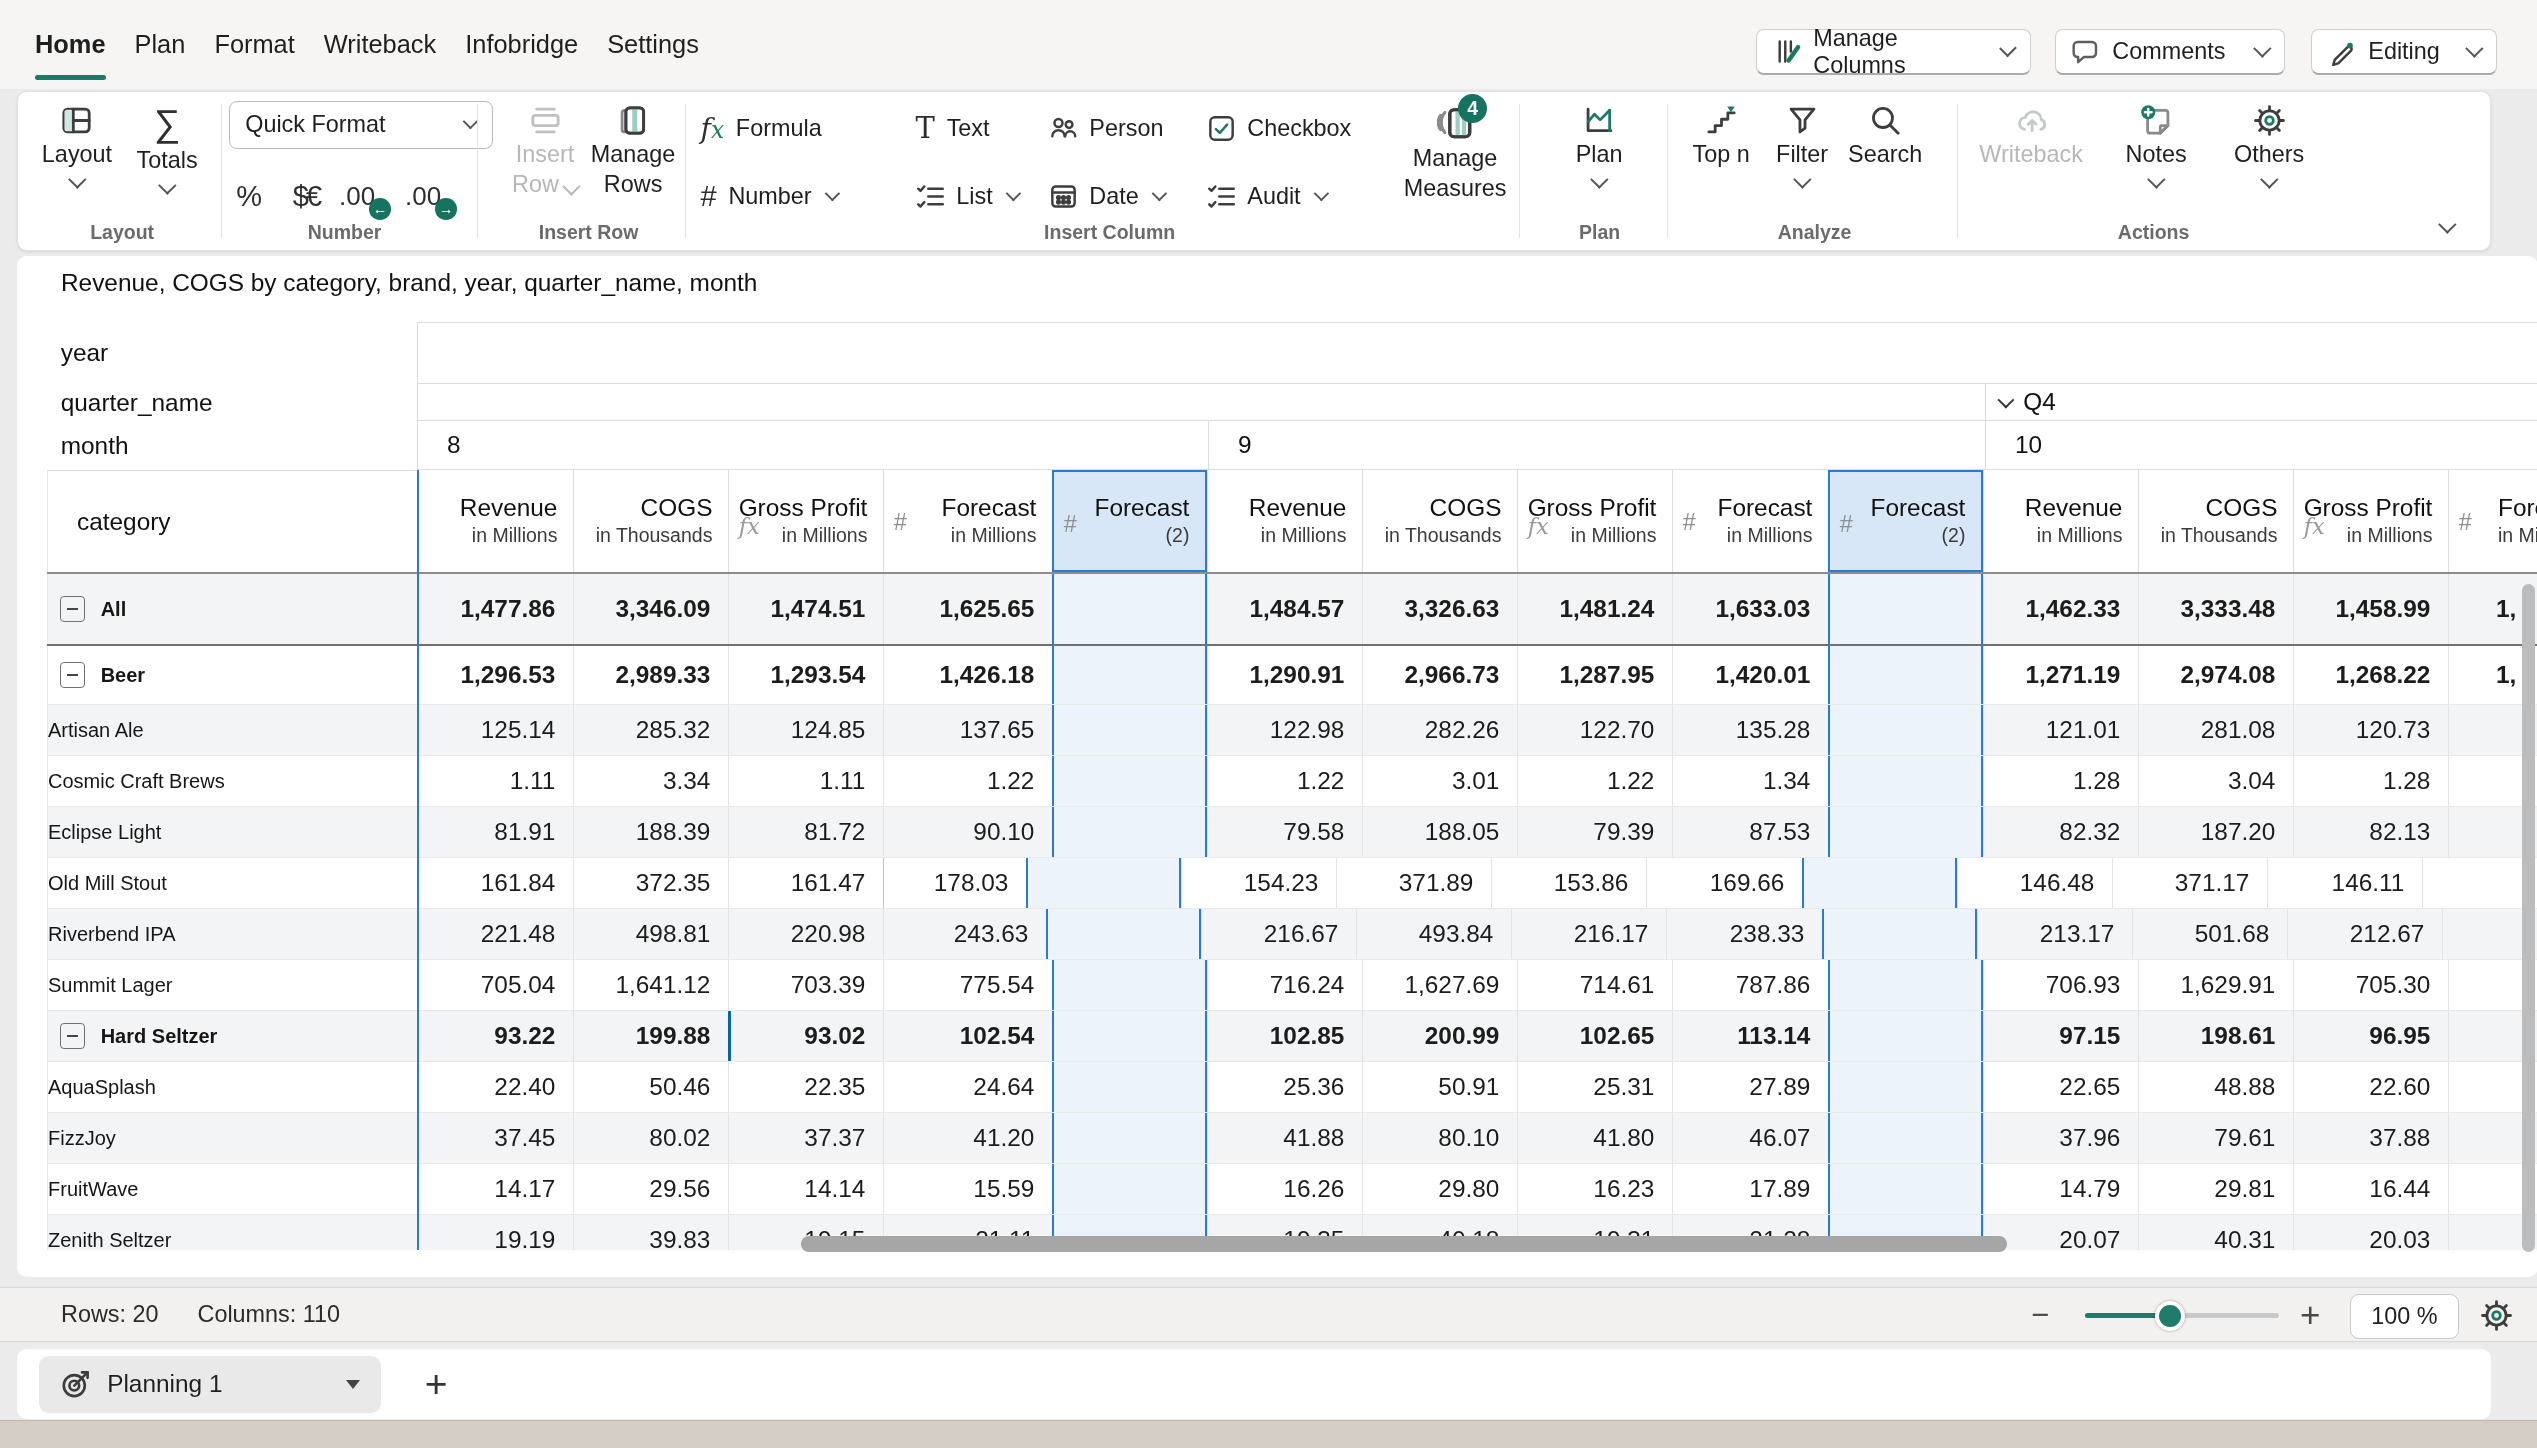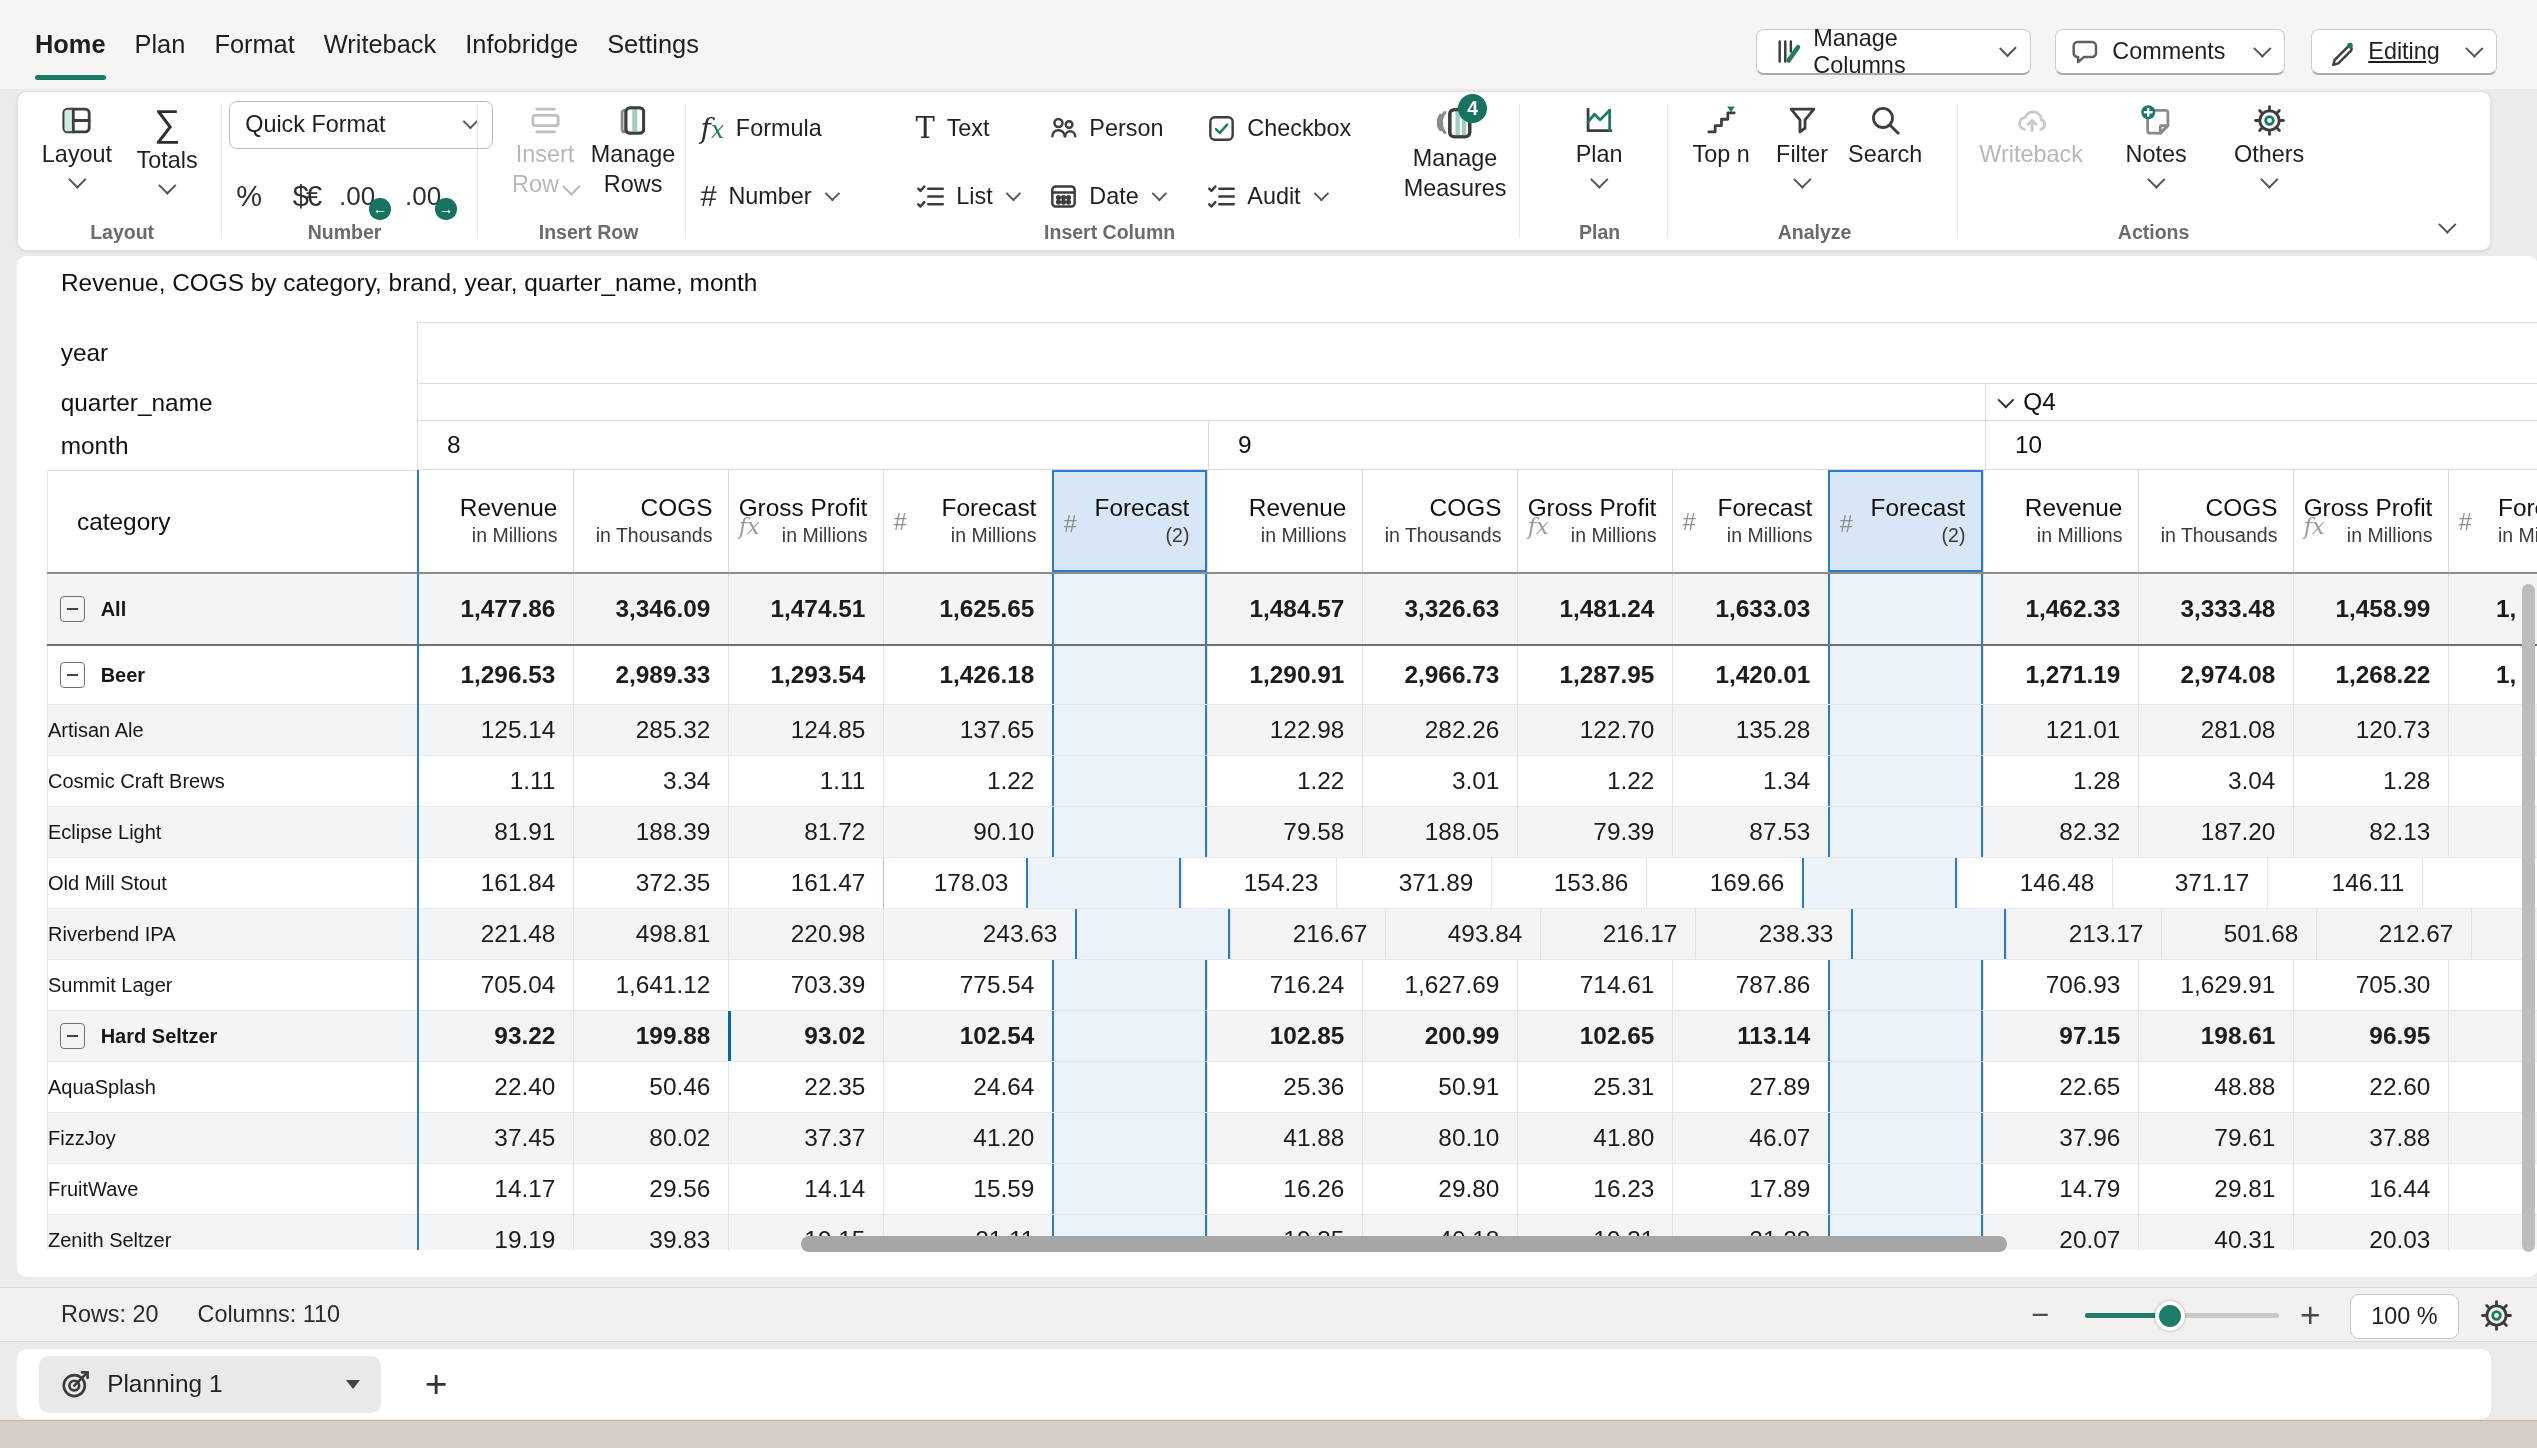--- a/index.html
+++ b/index.html
@@ -127,21 +127,21 @@
   </div>
   <div class="abs topbtn" style="left:2055px;width:230px;">
     <span>
         <svg width="29" height="29" viewBox="0 0 26 26" fill="none" stroke="#3d3d3d" stroke-width="2.2" stroke-linecap="round" stroke-linejoin="round">
           <path d="M5 4.5 h13 a3.5 3.5 0 0 1 3.5 3.5 v6.5 a3.5 3.5 0 0 1 -3.5 3.5 h-7.5 l-5 4.5 v-4.5 h-.5 a3.5 3.5 0 0 1 -3.5 -3.5 v-6.5 a3.5 3.5 0 0 1 3.5 -3.5 z" stroke="#5f5f5f"></path>
         </svg>
       </span>
     <span>Comments</span>
     <span class="chv"></span>
   </div>
-  <div class="abs topbtn" style="left:2311px;width:186px;text-decoration:underline;">
+  <div class="abs topbtn" style="left:2311px;width:186px;">
     <span>
         <svg width="29" height="29" viewBox="0 0 26 26" fill="none" stroke="#3d3d3d" stroke-width="2.2" stroke-linecap="round" stroke-linejoin="round">
           <path d="M6 20.5 l11.5 -11.5 a2.3 2.3 0 0 1 3.2 3.2 l-11.5 11.5 l-4.5 1.3 z"></path>
           <circle cx="19.7" cy="7.7" r="2.6" fill="#1a7a66" stroke="none"></circle>
         </svg>
       </span>
     <span>Editing</span>
     <span class="chv"></span>
   </div>
 </div>
@@ -581,21 +581,21 @@
         <div class="c num" style="width:155px;border-left:1px solid #e3e3e3;">146.48</div>
         <div class="c num" style="width:155px;border-left:1px solid #e3e3e3;">371.17</div>
         <div class="c num" style="width:155px;border-left:1px solid #e3e3e3;">146.11</div>
         <div class="c num clipnum" style="width:156px;border-left:1px solid #e3e3e3;"></div>
       </div>
       <div class="trow grey rb" style="height:51px;">
         <div class="c labelcell brand">Riverbend IPA</div>
         <div class="c num" style="width:156px;border-left:1px solid #e3e3e3;">221.48</div>
         <div class="c num" style="width:155px;border-left:1px solid #e3e3e3;">498.81</div>
         <div class="c num" style="width:155px;border-left:1px solid #e3e3e3;">220.98</div>
-        <div class="c num" style="width:192px;border-left:1px solid #e3e3e3;">243.63</div>
+        <div class="c num" style="width:163px;border-left:1px solid #e3e3e3;">243.63</div>
         <div class="c f2" style="width:155px;"></div>
         <div class="c num" style="width:155px;border-left:1px solid #e3e3e3;">216.67</div>
         <div class="c num" style="width:155px;border-left:1px solid #e3e3e3;">493.84</div>
         <div class="c num" style="width:155px;border-left:1px solid #e3e3e3;">216.17</div>
         <div class="c num" style="width:156px;border-left:1px solid #e3e3e3;">238.33</div>
         <div class="c f2" style="width:155px;"></div>
         <div class="c num" style="width:155px;border-left:1px solid #e3e3e3;">213.17</div>
         <div class="c num" style="width:155px;border-left:1px solid #e3e3e3;">501.68</div>
         <div class="c num" style="width:155px;border-left:1px solid #e3e3e3;">212.67</div>
         <div class="c num clipnum" style="width:156px;border-left:1px solid #e3e3e3;"></div>

